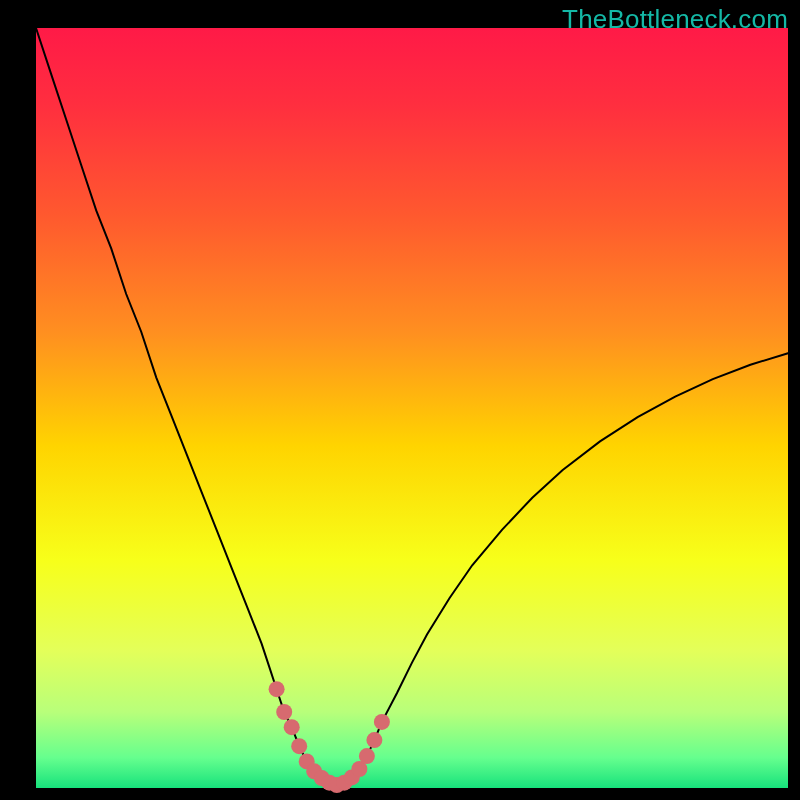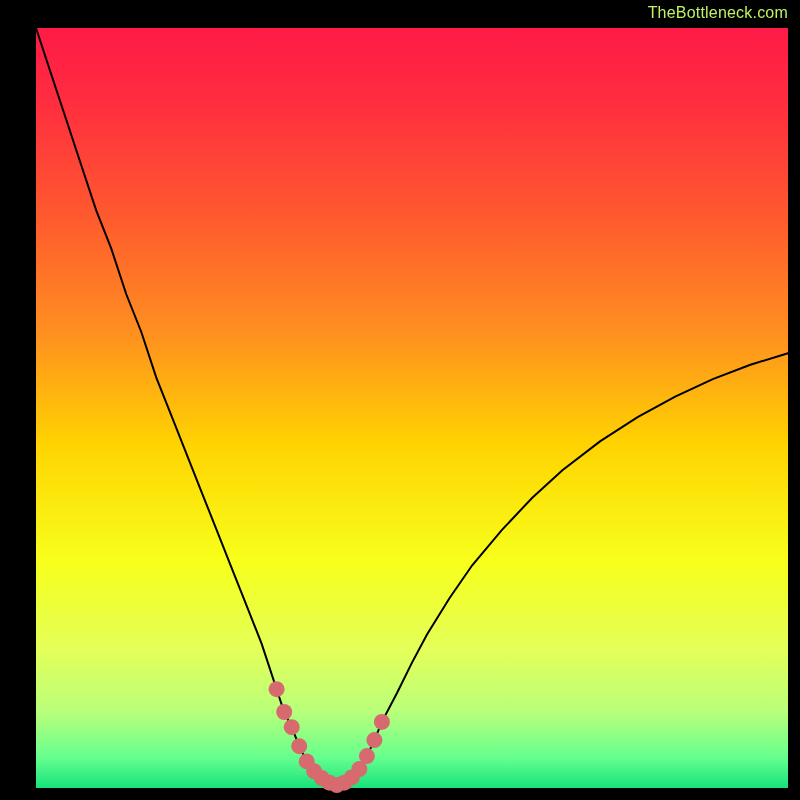--- a/index.html
+++ b/index.html
@@ -14,22 +14,22 @@
     position: relative;
     width: 800px;
     height: 800px;
     background: #000000;
   }
   .watermark {
     position: absolute;
     top: 4px;
     right: 12px;
     font-family: Arial, Helvetica, sans-serif;
-    font-size: 16px;
-    color: #bef264;
+    font-size: 26px;
+    color: #14b8a6;
     font-weight: 500;
     letter-spacing: 0.2px;
   }
   svg {
     position: absolute;
     top: 0;
     left: 0;
   }
 </style>
 </head>

